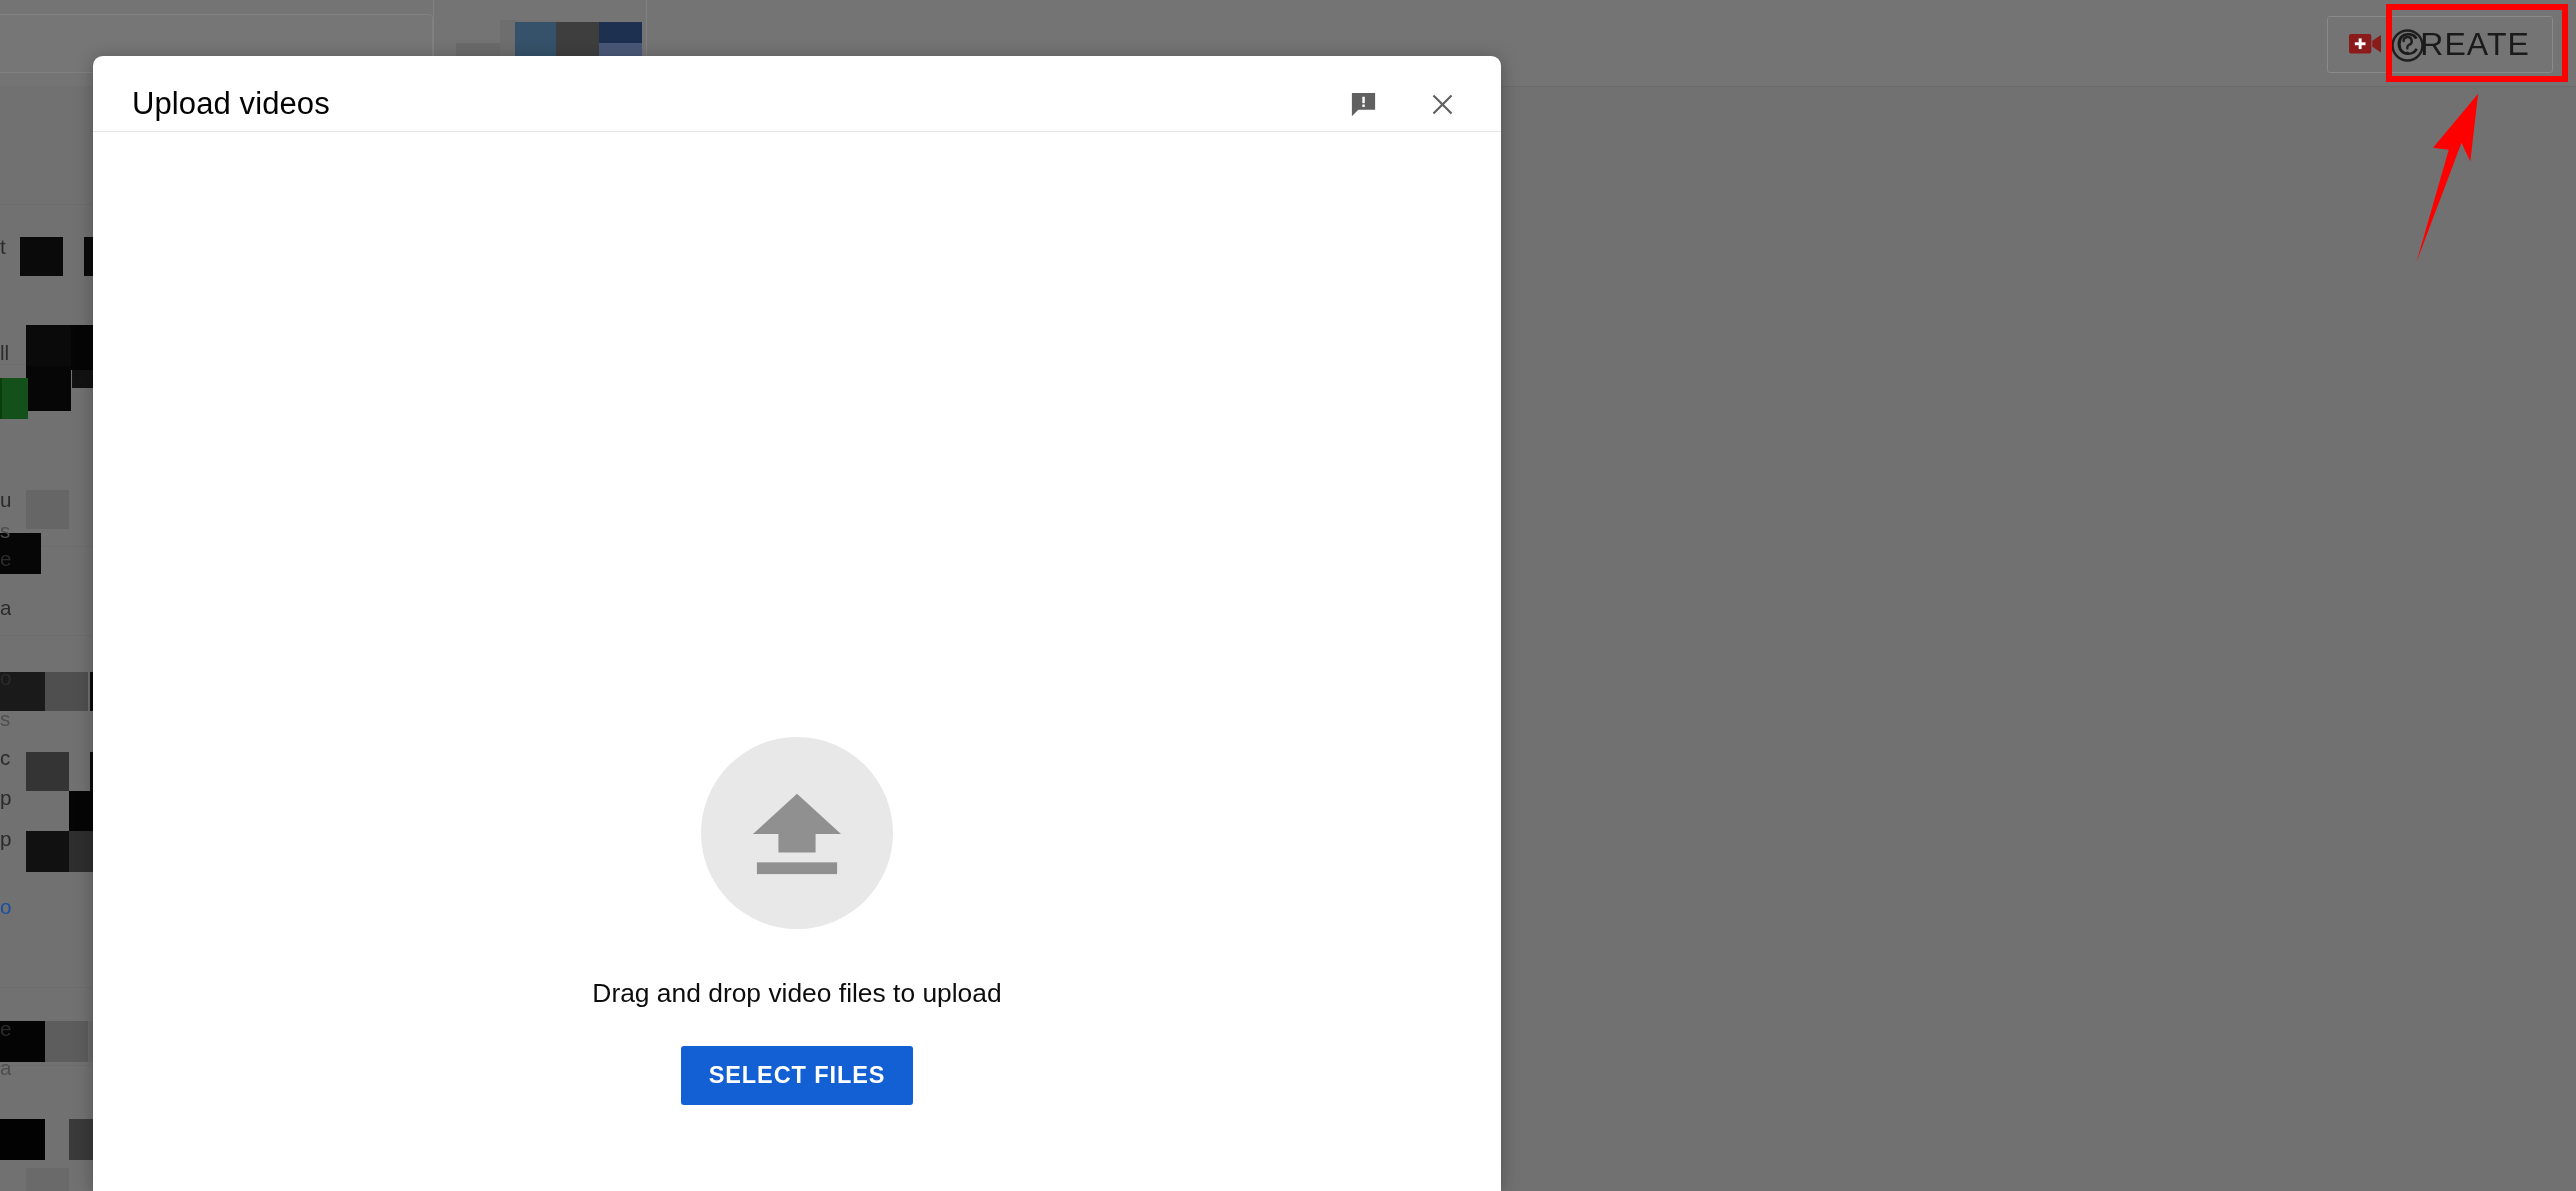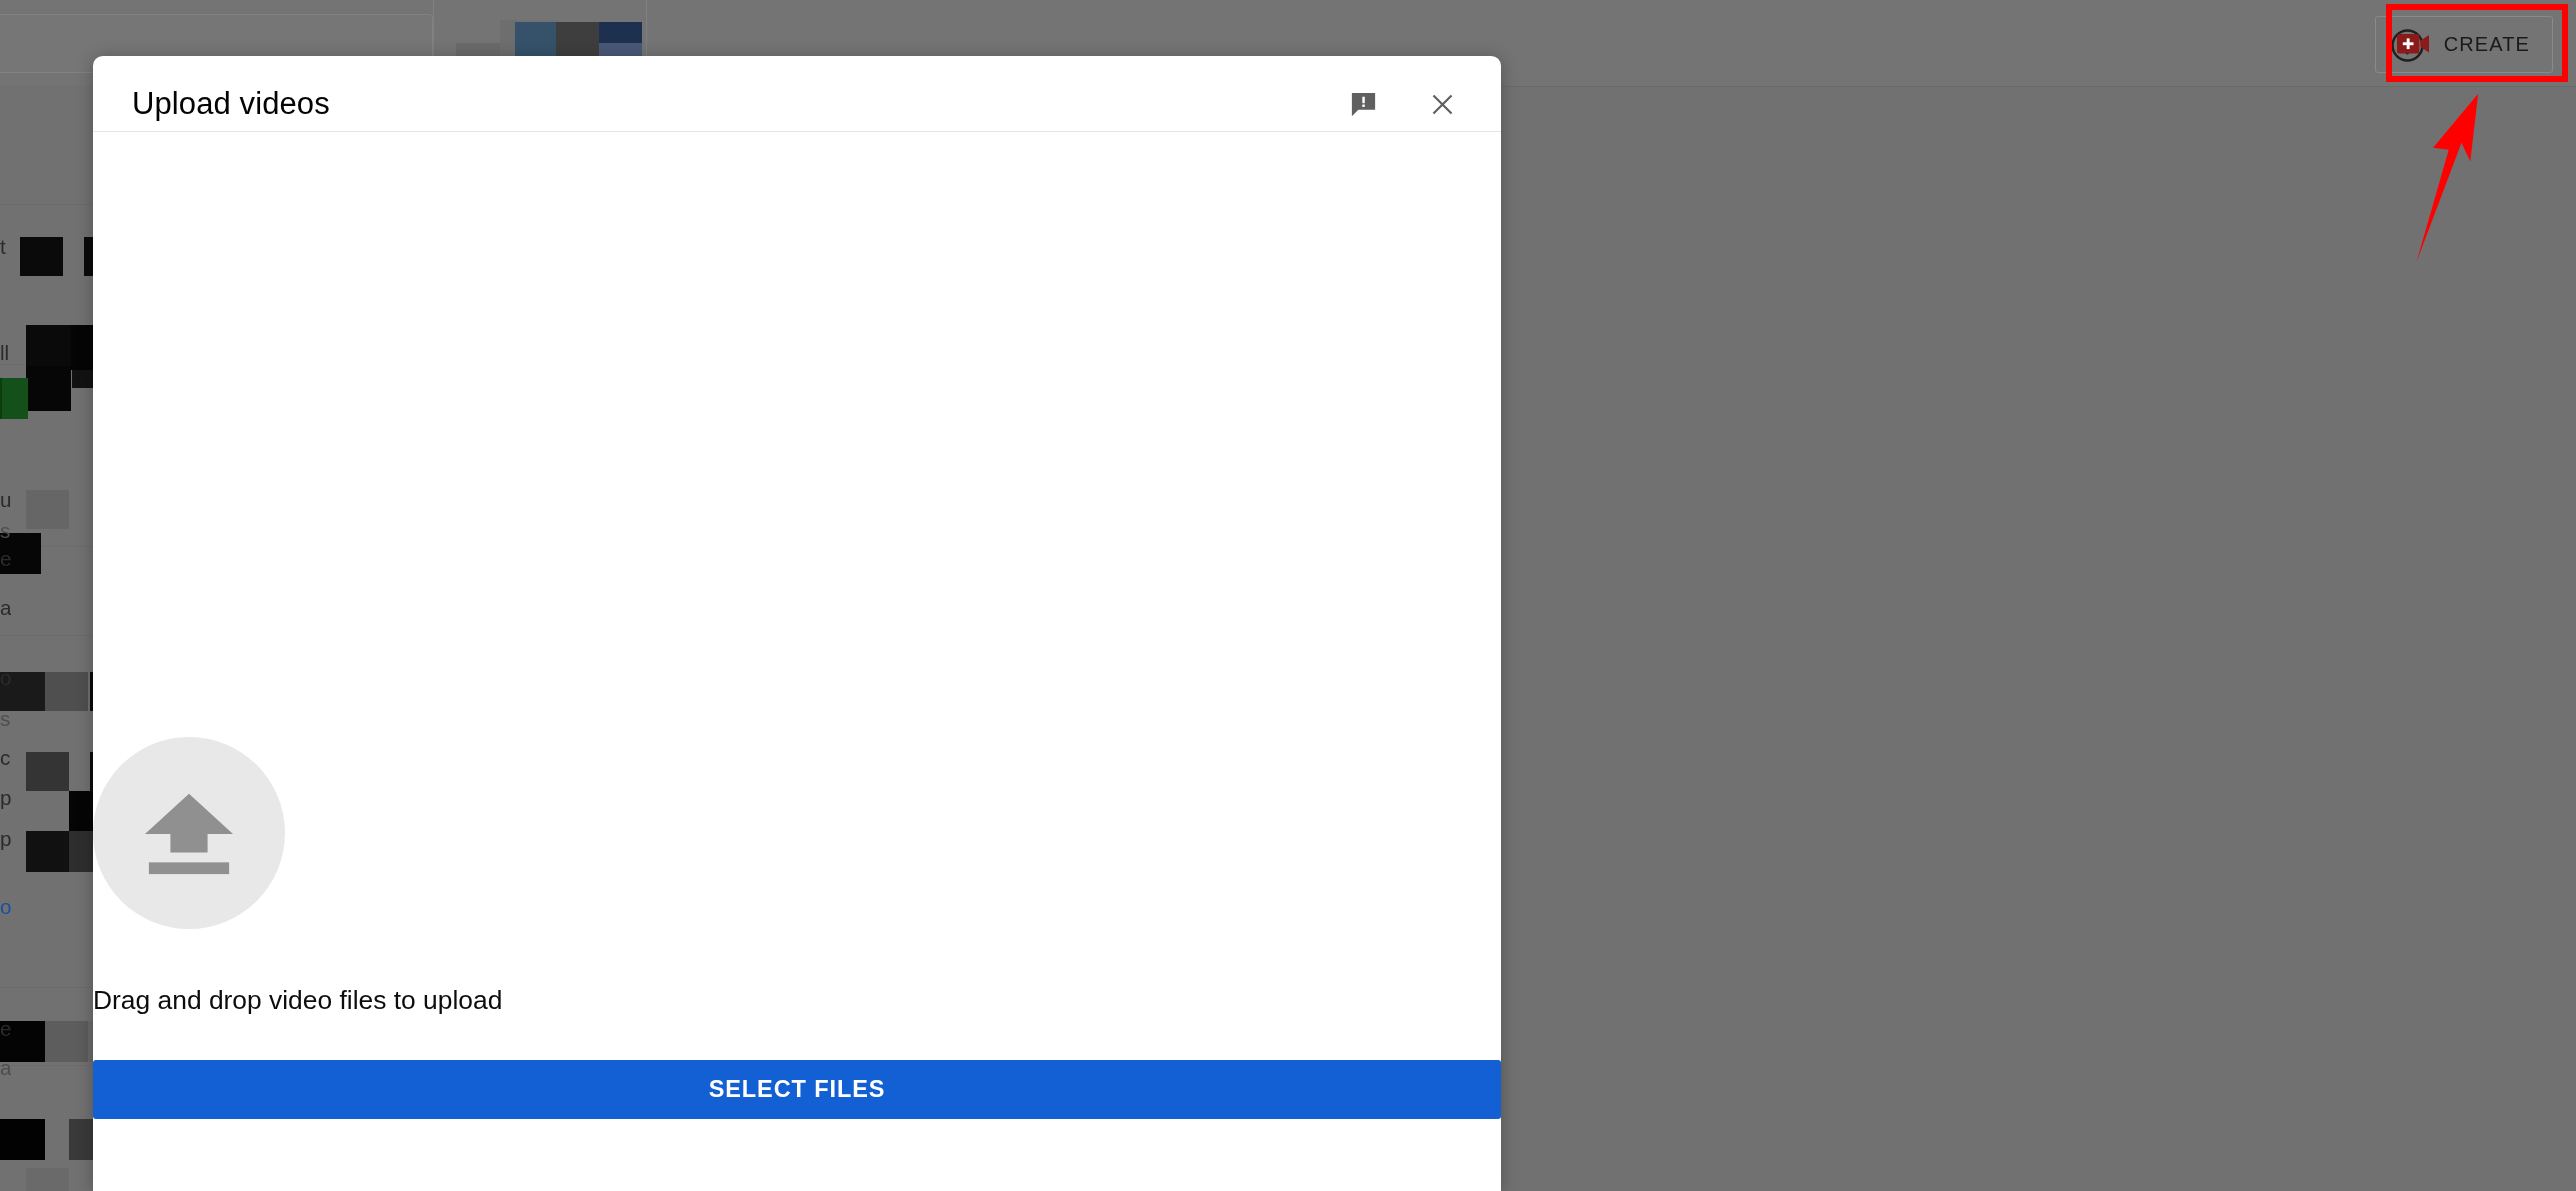--- a/index.html
+++ b/index.html
@@ -114,21 +114,21 @@
   #dialog-body {
     position: relative;
     height: calc(100% - 96px);
   }
   #dropzone {
     position: absolute;
     left: 0; right: 0;
     top: 605px;
     display: flex;
     flex-direction: column;
-    gap: 7px;
+    align-items: center;
   }
   #upload-icon-circle {
     width: 192px;
     height: 192px;
     border-radius: 50%;
     background: #e8e8e8;
     display: flex;
     align-items: center;
     justify-content: center;
   }
@@ -175,21 +175,21 @@
     display: flex;
     align-items: center;
     gap: 13.7px;
     padding: 0 21.5px;
     border: 1px solid #8a8a8a;
     border-radius: 2.9px;
     cursor: pointer;
     box-sizing: border-box;
   }
   #create-label {
-    font-size: 20px;
+    font-size: 32px;
     color: #1a1a1a;
     letter-spacing: 1.1px;
     font-family: "Liberation Sans", sans-serif;
   }
 
   
   #highlight-box {
     position: absolute;
     right: 7.8px;
     top: 3.9px;

